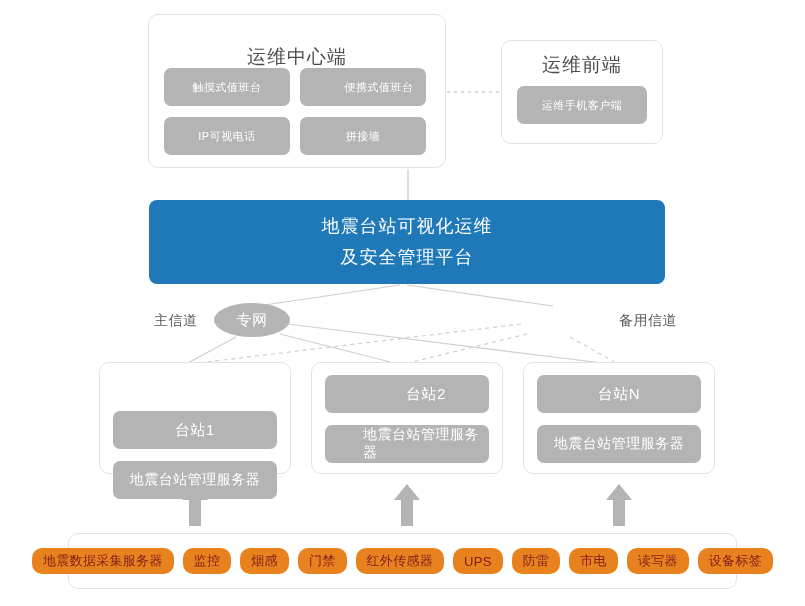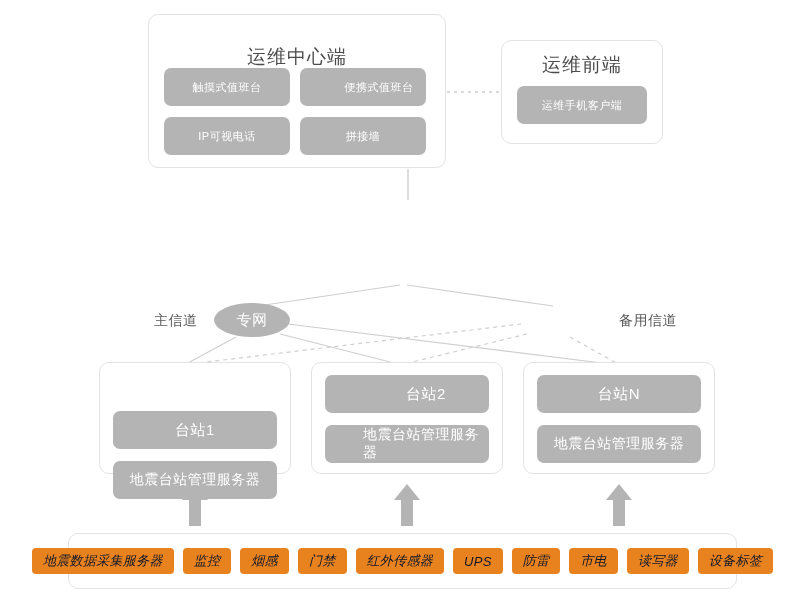--- a/index.html
+++ b/index.html
@@ -148,31 +148,30 @@
     border-radius: 10px;
     box-sizing: border-box;
     display: flex;
     align-items: center;
     justify-content: center;
     gap: 9px;
     padding: 0 12px;
   }
   .device-tag {
     background: #e8821e;
-    color: #0f172a;
-    border-radius: 4px;
+    color: #7f1d1d;
+    border-radius: 10px;
     font-size: 13px;
     height: 26px;
     display: flex;
     align-items: center;
     justify-content: center;
     padding: 0 11px;
     white-space: nowrap;
     letter-spacing: 0.3px;
-    font-style: italic;
   }
 </style>
 </head>
 <body>
 
 <div id="diagram">
 
   <svg id="wires" viewBox="0 0 805 606" xmlns="http://www.w3.org/2000/svg">
       ops-front (dotted) --&gt;
     <line x1="447" y1="92" x2="500" y2="92" stroke="#cfcfcf" stroke-width="1.4" stroke-dasharray="3 4"></line>
@@ -201,20 +200,24 @@
   <div class="panel-title" id="ops-center-title" style="left:148px;width:298px;">运维中心端</div>
   <div class="chip" id="chip-touch-console">触摸式值班台</div>
   <div class="chip" id="chip-portable-console">便携式值班台</div>
   <div class="chip" id="chip-ip-videophone">IP可视电话</div>
   <div class="chip" id="chip-video-wall">拼接墙</div>
 
   <div class="panel" id="ops-front-panel"></div>
   <div class="panel-title" id="ops-front-title">运维前端</div>
   <div class="chip" id="chip-mobile-client">运维手机客户端</div>
 
+  <div id="platform">
+    <div>地震台站可视化运维</div>
+    <div>及安全管理平台</div>
+  </div>
 
   <div class="channel-label" id="label-main-channel">主信道</div>
   <div class="ellipse" id="ellipse-private-net">专网</div>
   <div class="channel-label" id="label-backup-channel">备用信道</div>
 
   <div class="panel station-panel" id="station-panel-0"></div>
   <div class="chip station-name" id="station-name-0">台站1</div>
   <div class="chip station-server" id="station-server-0">地震台站管理服务器</div>
 
   <div class="panel station-panel" id="station-panel-1"></div>

